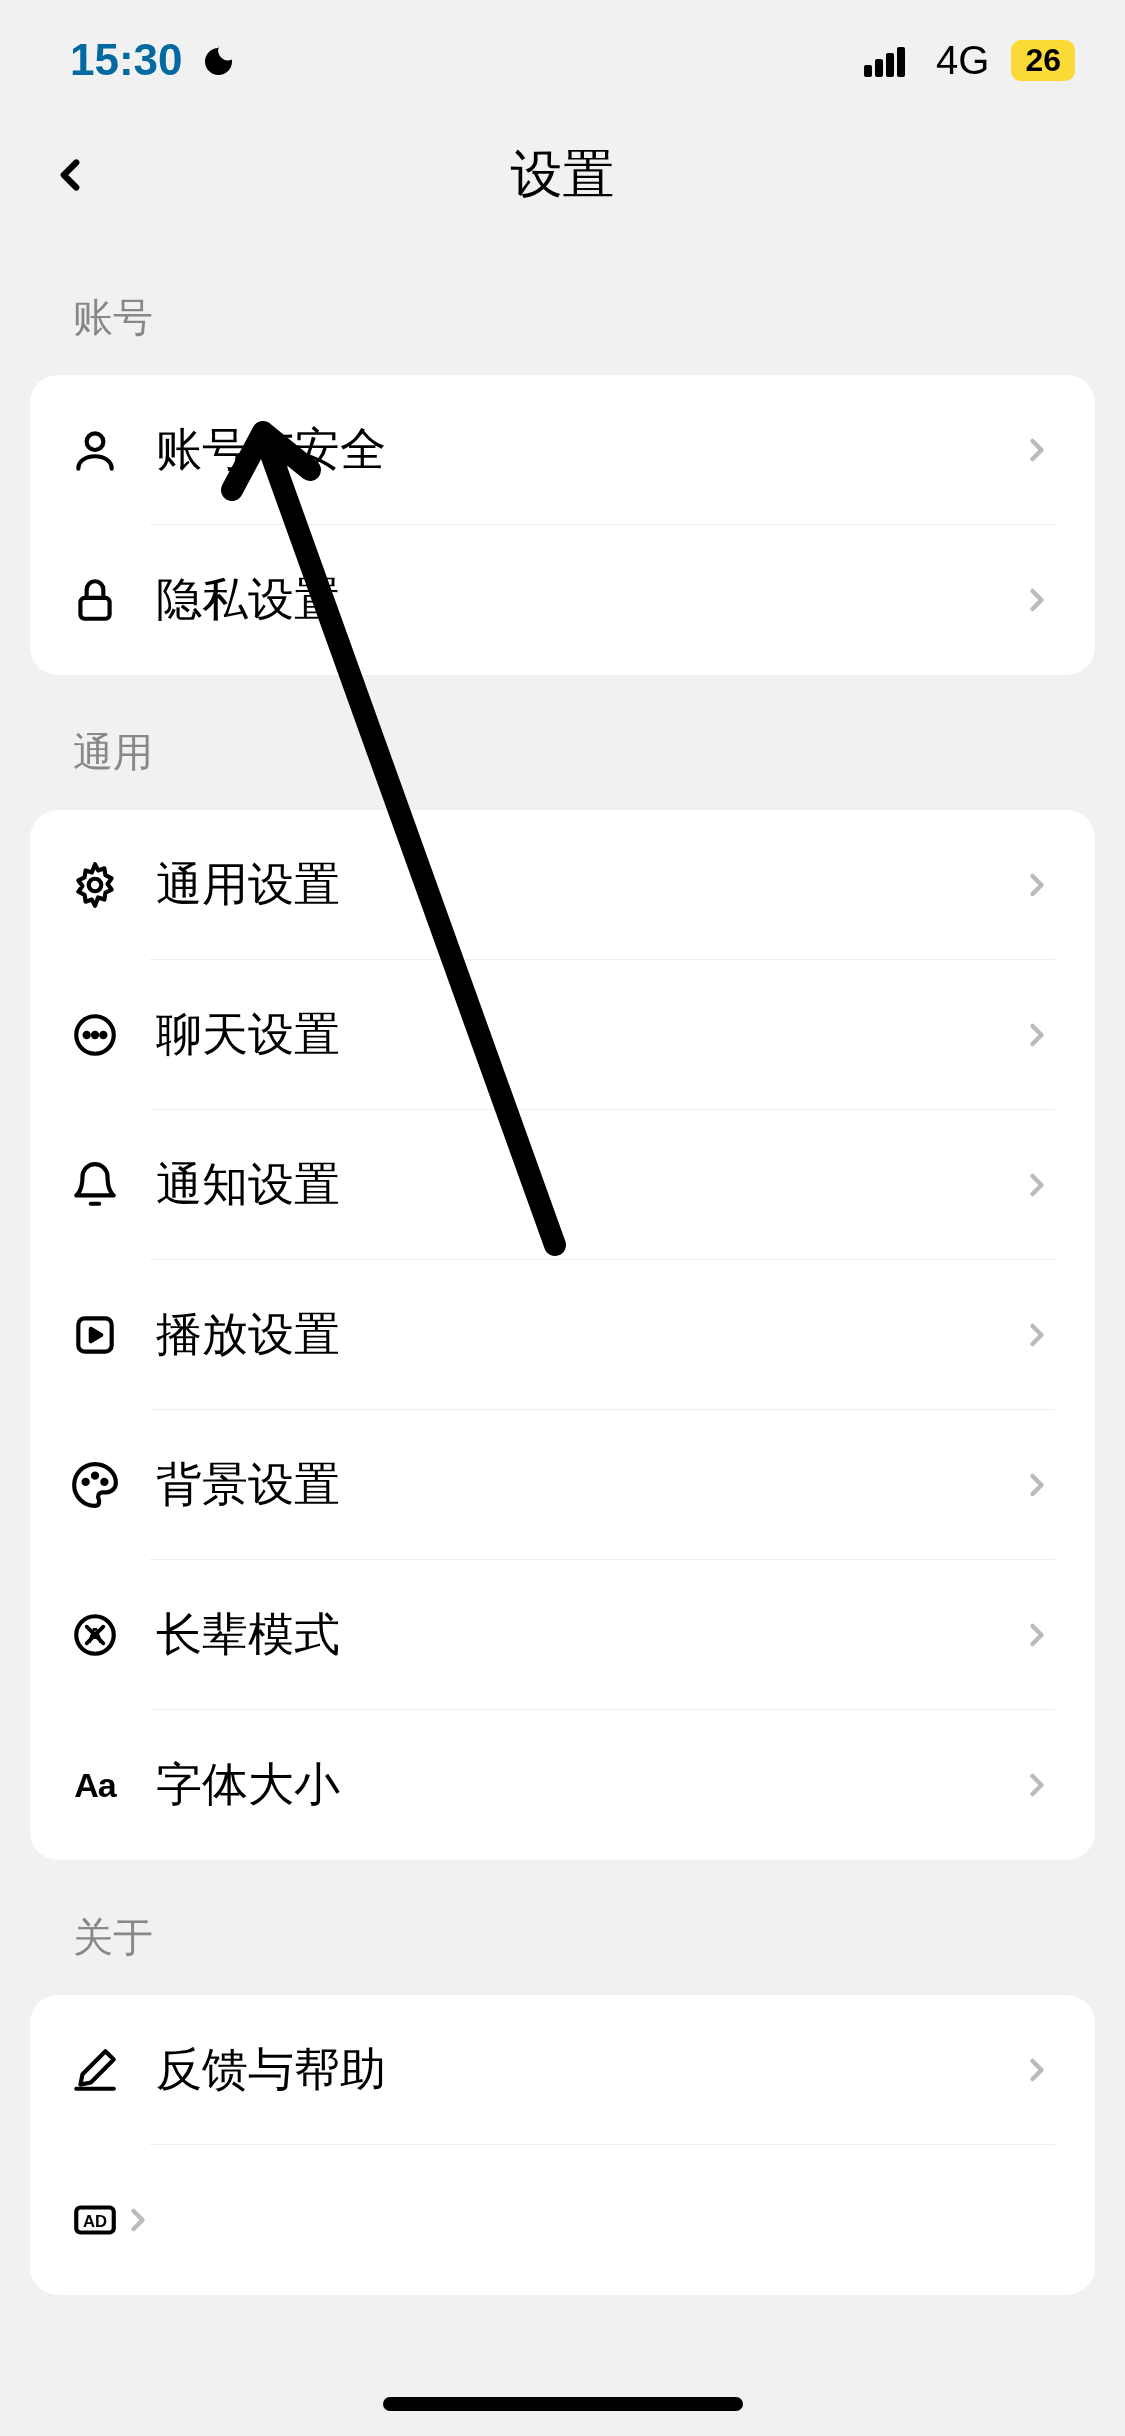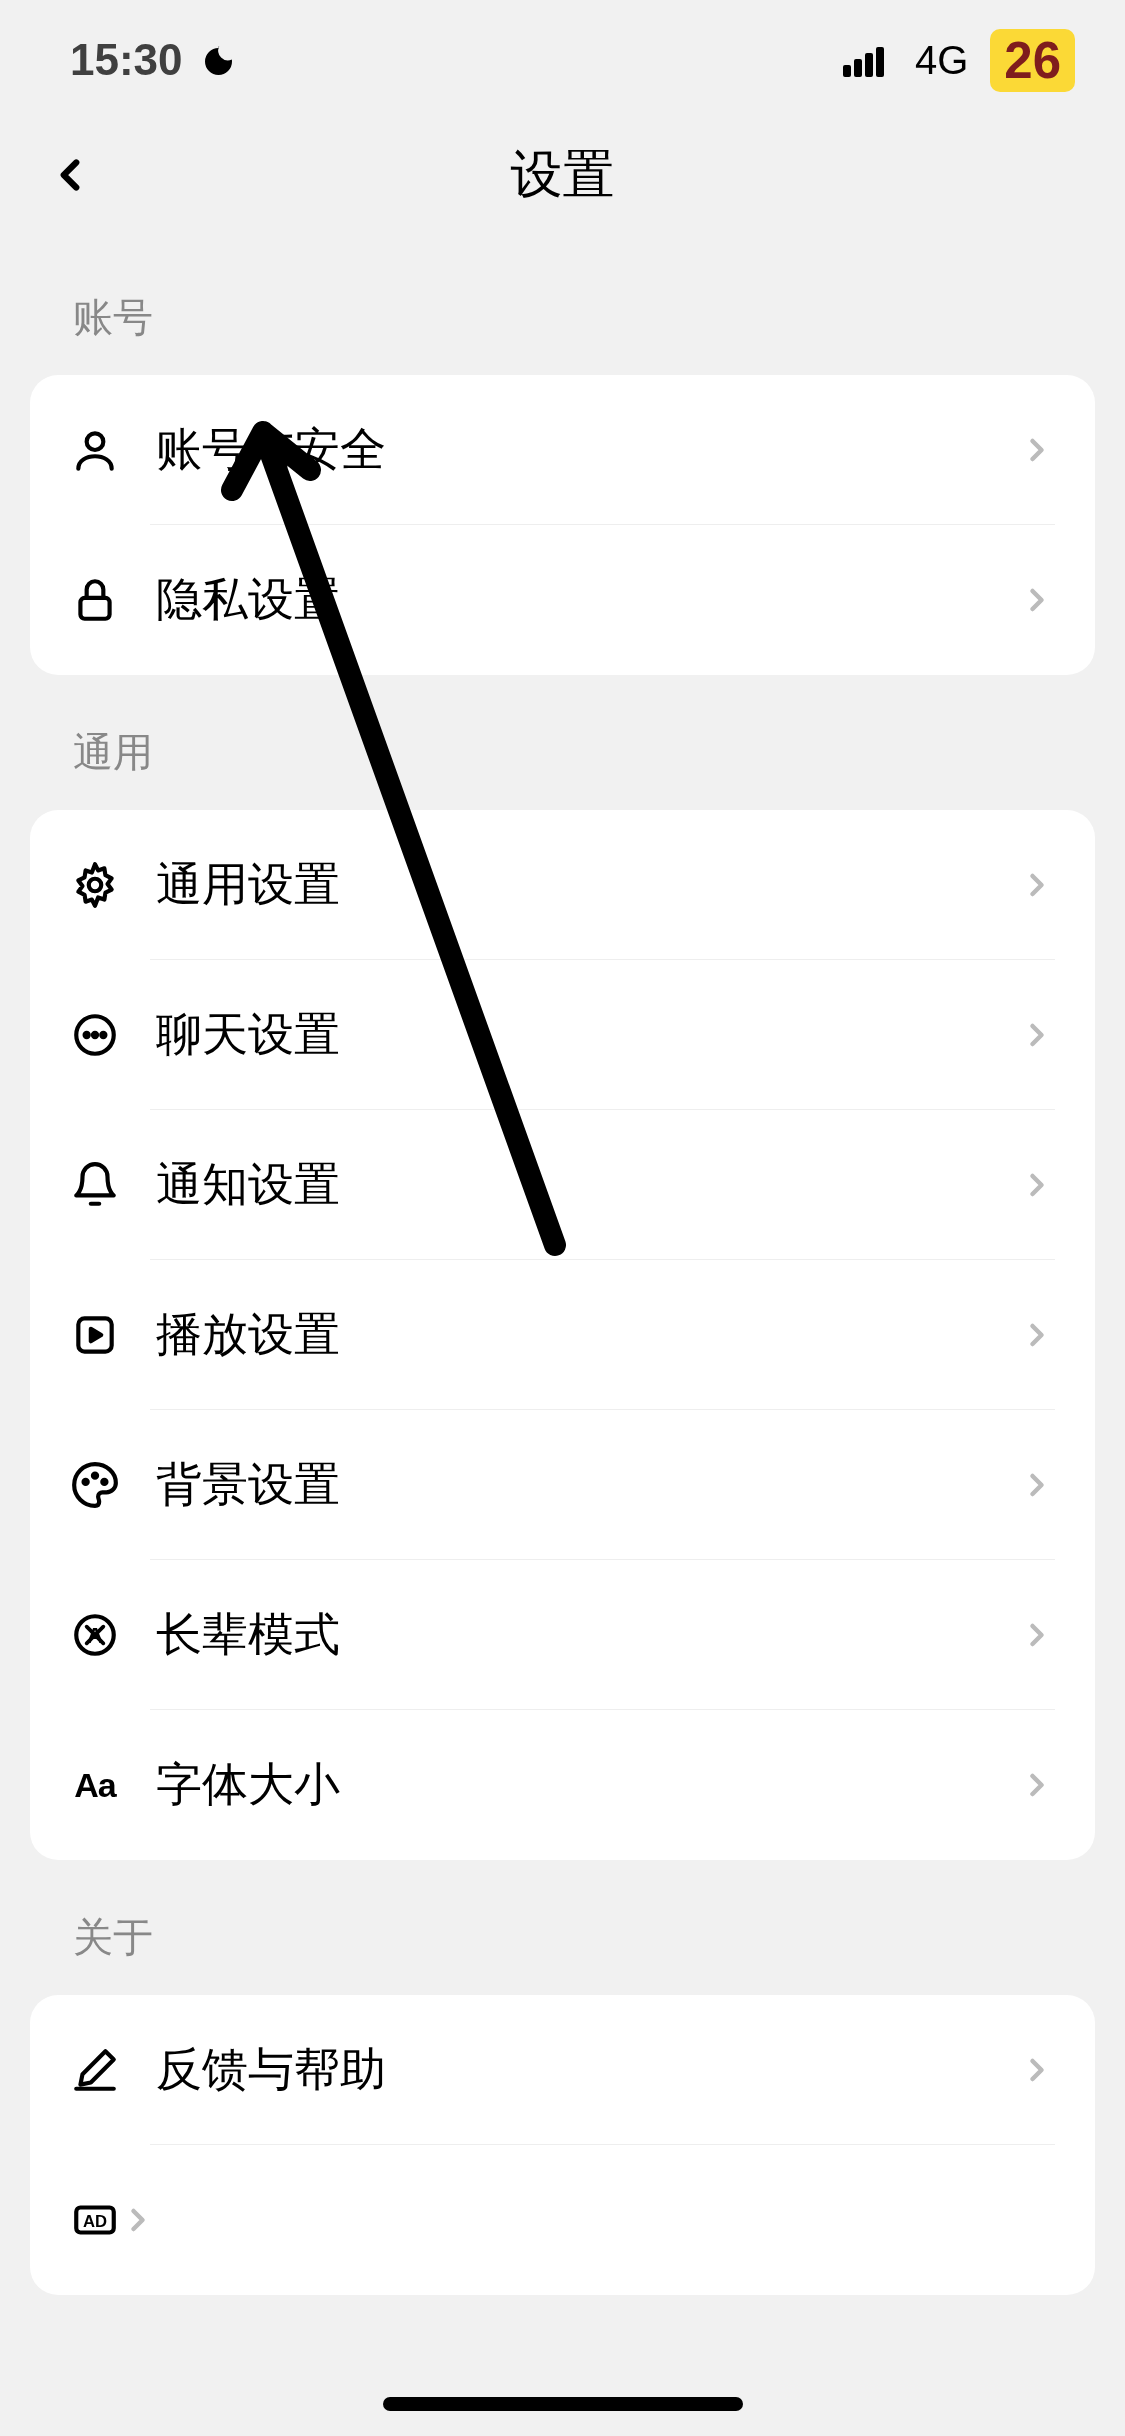--- a/index.html
+++ b/index.html
@@ -23,21 +23,21 @@
       height: 110px;
     }
     .status-left {
       display: flex;
       align-items: center;
       gap: 16px;
     }
     .status-time {
       font-size: 44px;
       font-weight: 600;
-      color: #404040;
+      color: #0369a1;
     }
     .moon-icon {
       width: 36px;
       height: 36px;
     }
     .status-right {
       display: flex;
       align-items: center;
       gap: 22px;
     }
@@ -47,23 +47,23 @@
     }
     .network-label {
       font-size: 40px;
       font-weight: 500;
       color: #000;
     }
     .battery-badge {
       background: #fbd936;
       border-radius: 10px;
       padding: 2px 14px;
-      font-size: 51px;
+      font-size: 32px;
       font-weight: 600;
-      color: #7f1d1d;
+      color: #000000;
     }
     .header {
       display: flex;
       align-items: center;
       justify-content: center;
       height: 130px;
       position: relative;
     }
     .back-button {
       position: absolute;

